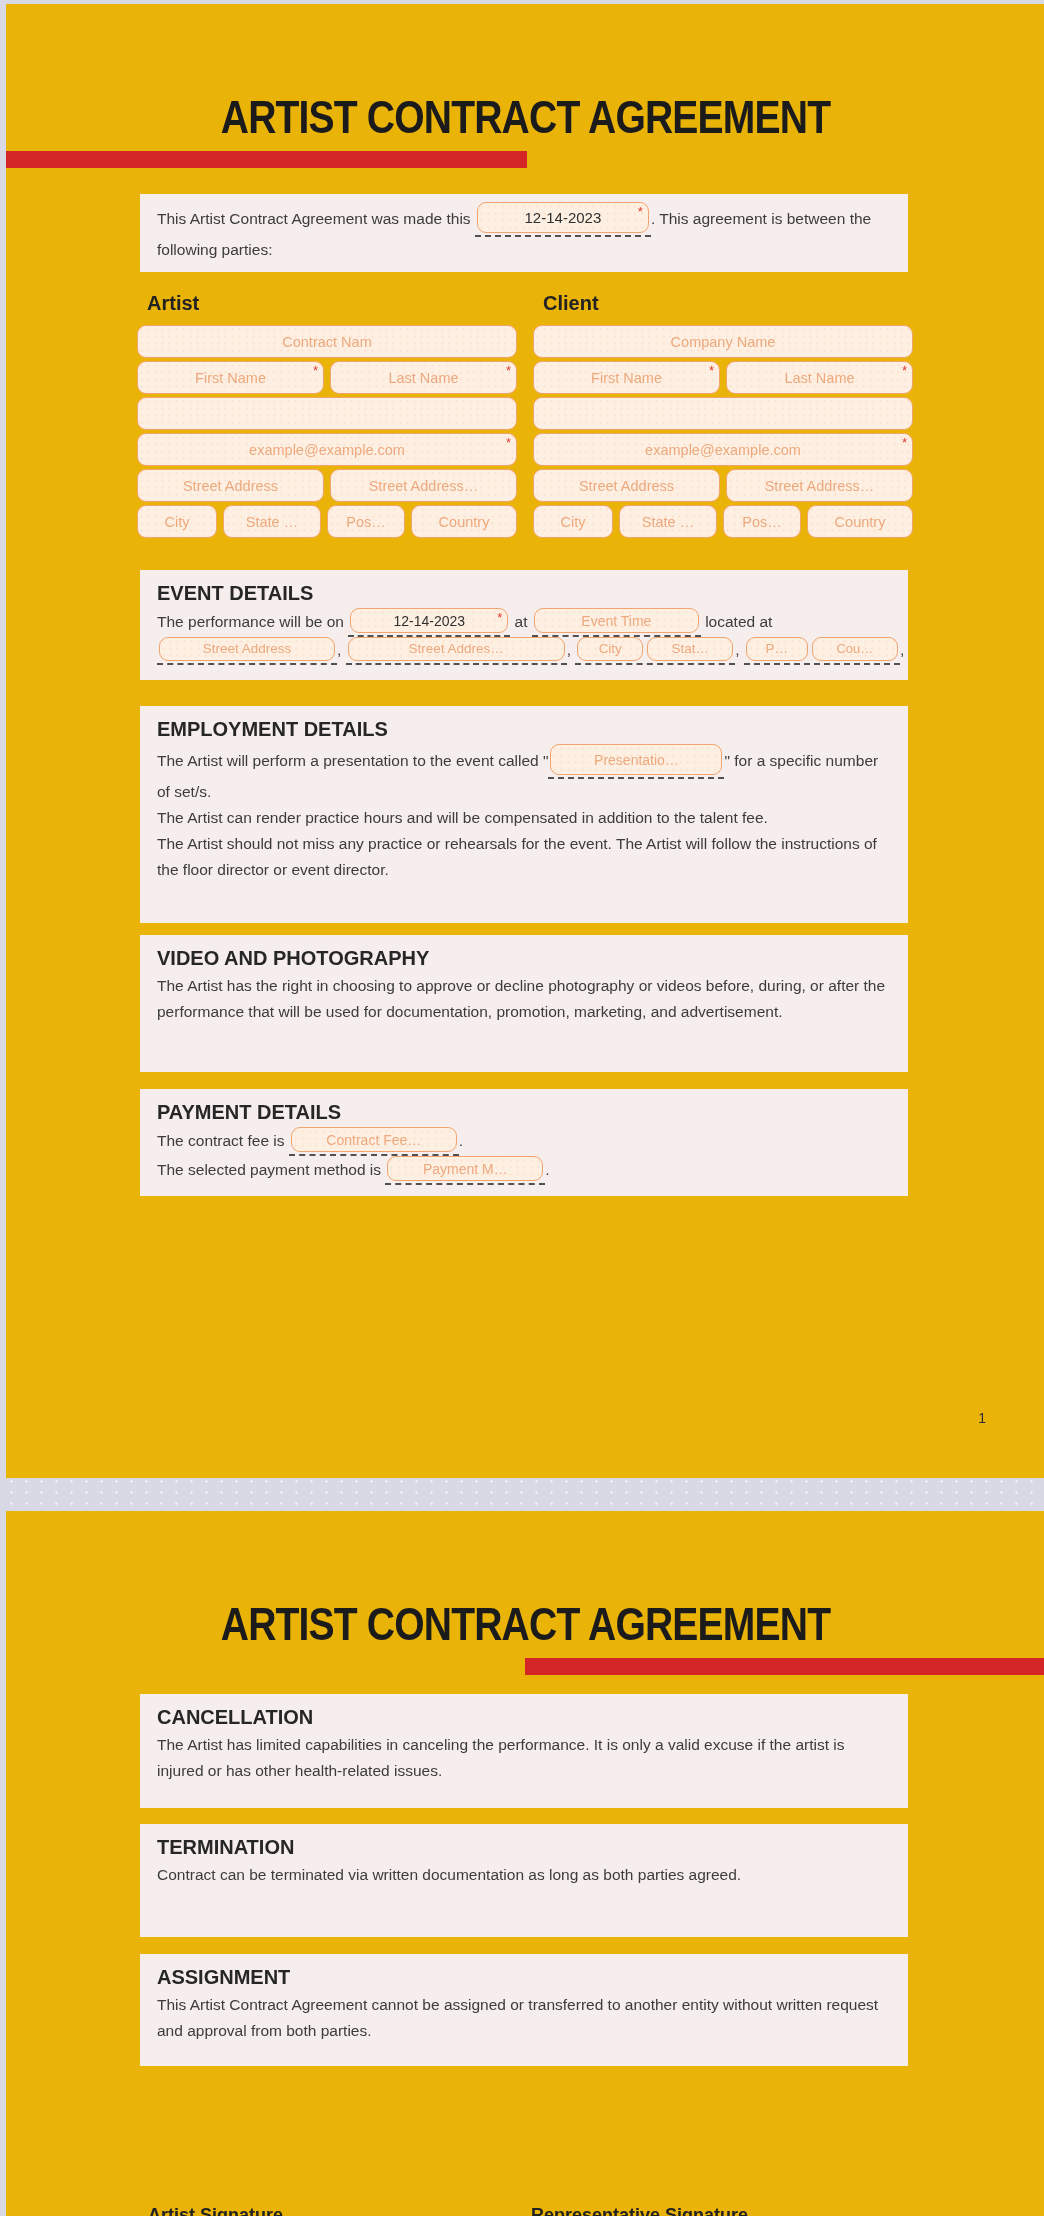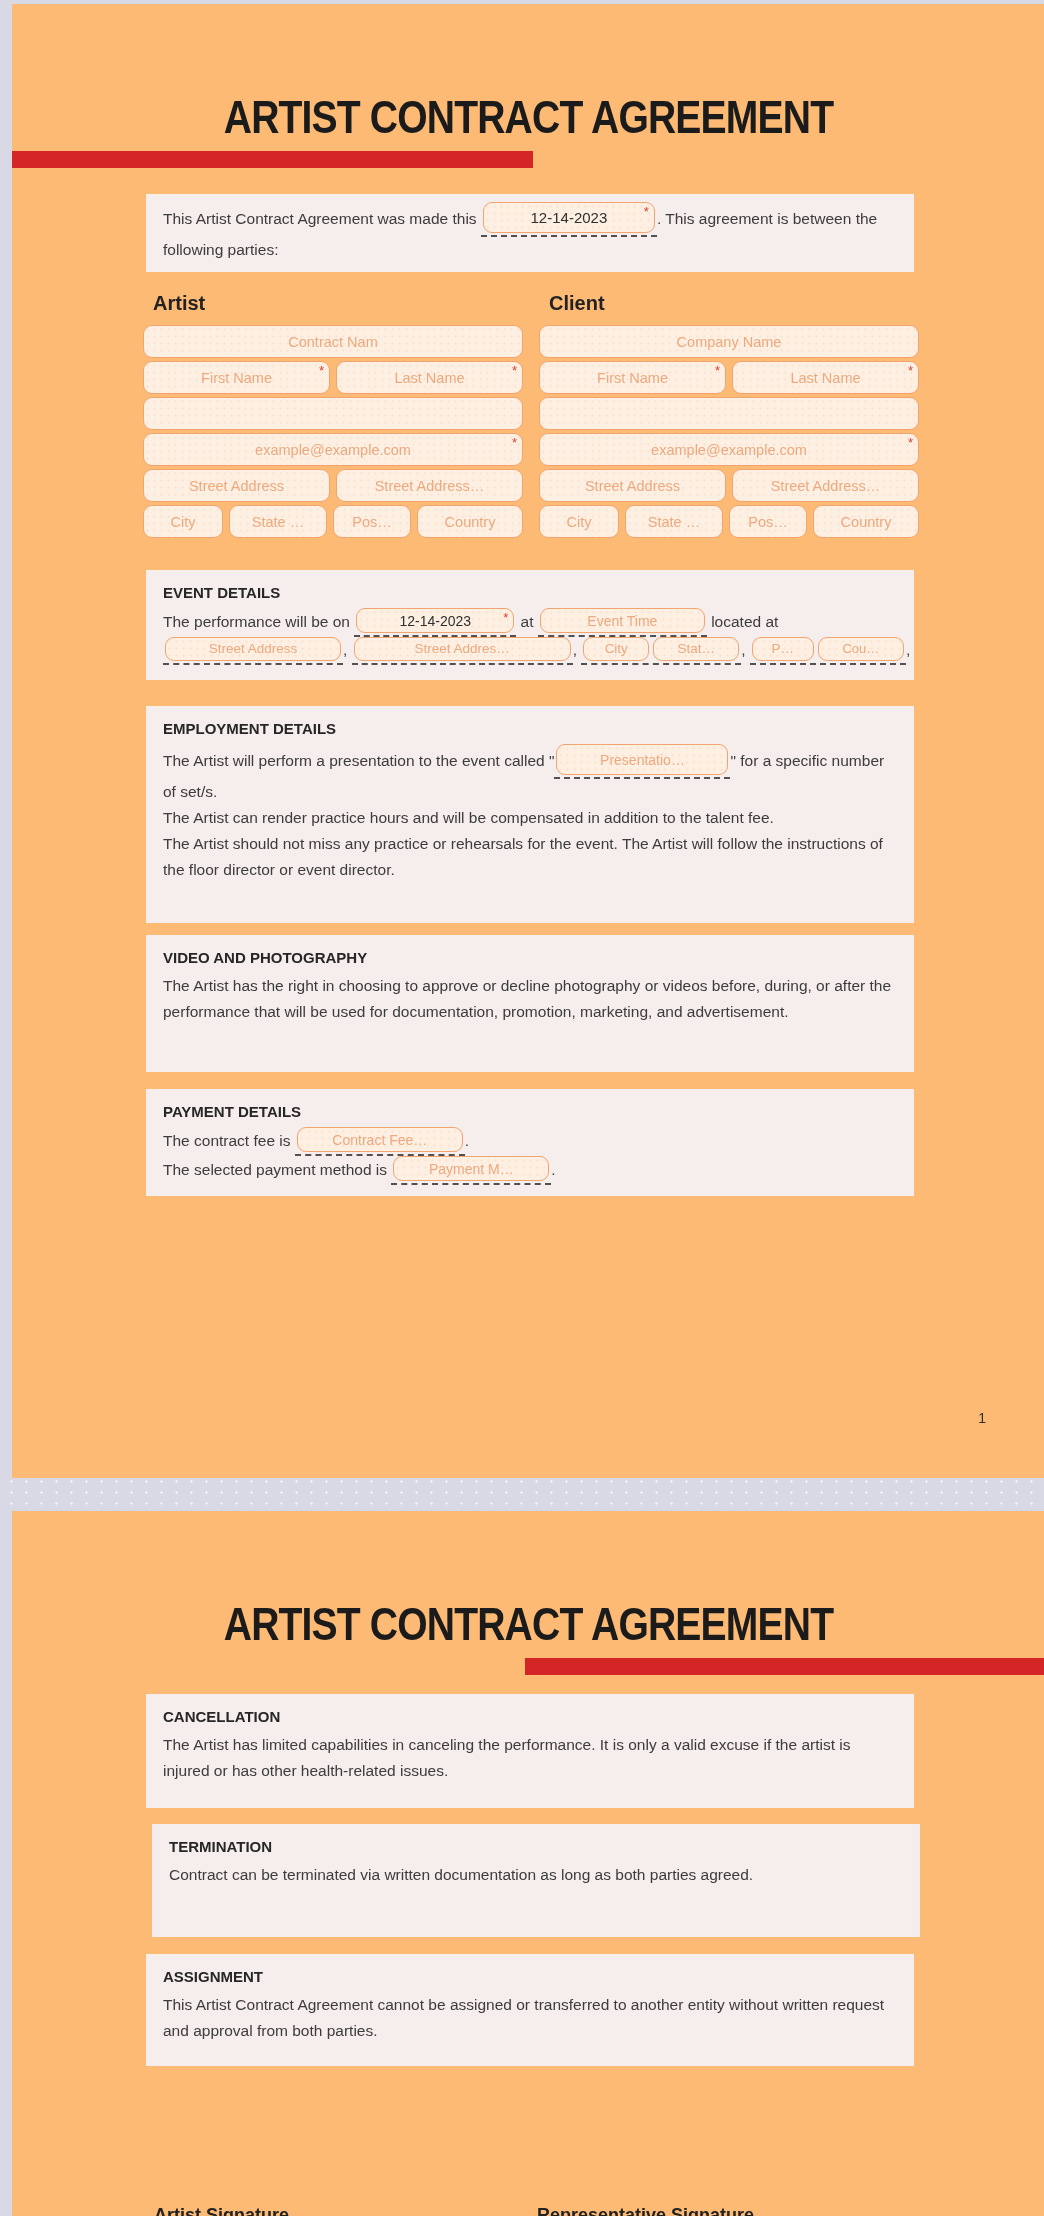--- a/index.html
+++ b/index.html
@@ -2,49 +2,49 @@
 <html><head>
 <meta charset="utf-8">
 <style>
   html,body { margin:0; padding:0; }
   .canvas {
     position:relative; width:1044px; height:2216px;
     background:#d9d9e6; overflow:hidden;
     font-family:"Liberation Sans","DejaVu Sans",sans-serif;
     color:#3c3c3c;
   }
-  .page { position:absolute; left:12px; right:0; background:#fdba74; overflow:hidden; }
+  .page { position:absolute; left:6px; right:0; background:#eab308; overflow:hidden; }
   .p1 { top:4px; height:1474px; }
   .p2 { top:1511px; height:705px; }
   .page-gap {
     position:absolute; left:0; right:0; top:1478px; height:33px;
     background-color:#d9d9e6;
     background-image:radial-gradient(circle, rgba(255,255,255,.6) 1.2px, transparent 1.4px);
     background-size:15px 11px; background-position:4px 9px;
   }
   .doc-title {
     margin:0; padding-top:90px; text-align:center;
     font-size:46px; line-height:47px; font-weight:bold; color:#1b1b1b;
   }
   .doc-title span { display:inline-block; transform:scaleX(.85); transform-origin:center; white-space:nowrap; letter-spacing:-1px; }
   .bar { position:absolute; height:17px; background:#d42527; }
   .bar-left  { left:0; top:147px; width:521px; }
   .bar-right { right:0; top:147px; width:519px; }
 
   .sec { position:absolute; left:134px; width:768px; background:#f6eded; box-sizing:border-box; padding:12px 14px 10px 17px; }
-  .sec h3 { margin:0 0 4px 0; font-size:15px; line-height:22px; font-weight:bold; color:#262626; }
+  .sec h3 { margin:0 0 4px 0; font-size:20px; line-height:22px; font-weight:bold; color:#262626; }
   .sec p { margin:0; font-size:15.5px; line-height:26px; }
 
   .sec-intro   { top:190px;  height:78px;  padding-top:8px; }
   .sec-event   { top:566px;  height:110px; }
   .sec-employ  { top:696px;  height:217px;margin-top:6px; }
   .sec-video   { top:931px;  height:137px; }
   .sec-payment { top:1085px; height:107px; }
   .sec-cancel  { top:183px;  height:114px; }
-  .sec-term    { top:313px;  height:113px;margin-left:6px; }
+  .sec-term    { top:313px;  height:113px; }
   .sec-assign  { top:443px;  height:112px; }
   .sec-accept  { top:570px;  height:91px;  }
 
   .parties { position:absolute; left:131px; top:287px; width:776px; display:flex; justify-content:space-between; }
   .party { width:380px; }
   .party h2 { margin:0 0 10px 0; padding-left:10px; font-size:20px; line-height:24px; font-weight:bold; color:#222; }
   .prow { display:flex; gap:6px; margin-bottom:3px; }
   .pfield {
     position:relative; box-sizing:border-box; height:33px; flex:1;
     background:#fdf0e3; border:1.5px solid #f2a46f; border-radius:9px;

